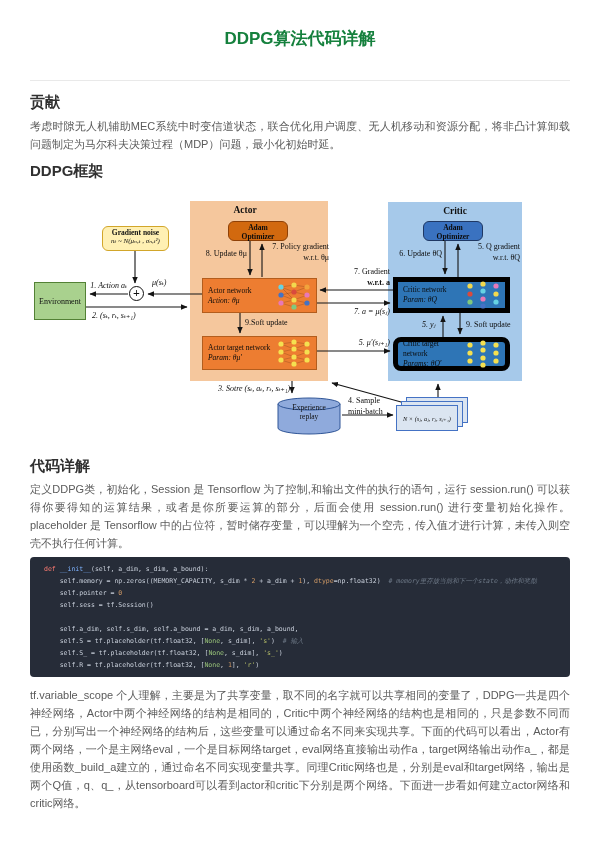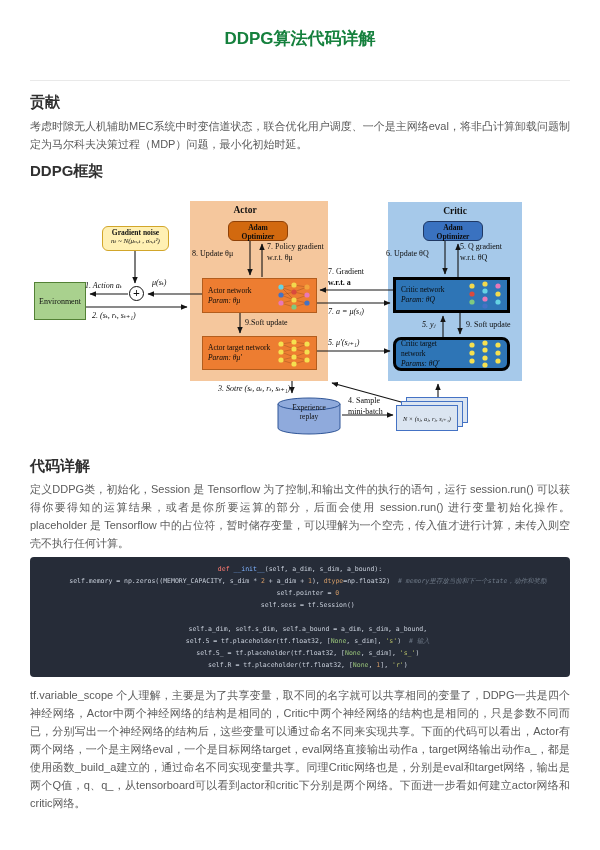--- a/index.html
+++ b/index.html
@@ -27,65 +27,65 @@
   #actor-title{left:160px;top:19px;width:110px;}
   #critic-title{left:358px;top:20px;width:134px;}
   .dg{position:absolute;z-index:2;box-sizing:border-box;}
   .adam{border-radius:6px;text-align:center;font-weight:700;font-size:7.5px;
         line-height:9px;padding-top:1px;color:#0c0c0c;}
   #adam-actor{left:198px;top:35px;width:60px;height:20px;background:var(--adam_actor);border:1px solid #8f4107;}
   #adam-critic{left:393px;top:35px;width:60px;height:20px;background:var(--adam_critic);border:1px solid #1f3864;}
   .netbox{display:flex;align-items:center;gap:3px;padding:2px 3px 2px 5px;}
   .netbox .nb-t{flex:1;font-size:7.5px;line-height:10px;color:#0a0a0a;}
   #actor-net,#actor-target{background:var(--actor_box);border:1px solid #b35d1d;}
-  #critic-net,#critic-target{background:var(--critic_box);border:3px solid #000000;}
+  #critic-net,#critic-target{background:var(--critic_box);border:5px solid #000000;}
   #actor-net{left:172px;top:92px;width:115px;height:35px;}
   #actor-target{left:172px;top:150px;width:115px;height:34px;}
   #critic-net{left:363px;top:91px;width:117px;height:36px;}
   #critic-target{left:363px;top:151px;width:117px;height:34px;border-radius:8px;}
   #env-box{left:4px;top:96px;width:52px;height:38px;background:var(--env_box);
            border:1px solid #538135;display:flex;align-items:center;justify-content:center;
            font-size:8px;}
   #noise-box{left:72px;top:40px;width:67px;height:25px;background:var(--noise_box);
              border:1px solid #d2a62a;border-radius:6px;text-align:center;padding-top:1px;}
   #noise-box .l1{font-weight:700;font-size:7.5px;line-height:9px;display:block;}
   #noise-box .l2{font-style:italic;font-size:7px;line-height:8px;display:block;}
   #plus-node{left:99px;top:100px;width:15px;height:15px;border:1.3px solid #111;
              border-radius:50%;background:#fff;text-align:center;font-size:12px;
              line-height:13px;font-weight:700;}
   .lb{position:absolute;z-index:3;font-size:8px;line-height:10px;color:#0d0d0d;
       white-space:nowrap;}
-  .lb.ctr{text-align:left;}
+  .lb.ctr{text-align:right;}
   .it{font-style:italic;}
   #replay-text{left:244px;top:217px;width:70px;text-align:center;font-size:7.5px;line-height:9px;z-index:3;position:absolute;}
   .card{position:absolute;background:var(--card_box);border:1px solid #4472c4;width:60px;height:24px;}
   #card-front{display:flex;align-items:center;justify-content:center;font-size:6.3px;font-style:italic;}
   svg.overlay{position:absolute;left:0;top:0;z-index:1;}
   svg.cyl{position:absolute;z-index:2;}
 
   
   .codeblock{margin:5px 0 0;background:#262c38;border-radius:4px;
              padding:6px 14px;font-family:"DejaVu Sans Mono","Liberation Mono",monospace;
-             font-size:6.5px;line-height:12px;color:#c8cfda;text-align:center;}
+             font-size:6.5px;line-height:12px;color:#c8cfda;}
   .cl{white-space:pre;}
   .tk-k{color:#ff7b72;} .tk-f{color:#7eb3ff;} .tk-p{color:#c8cfda;}
   .tk-n{color:#d19a66;} .tk-a{color:#d19a66;} .tk-s{color:#b5bd68;}
   .tk-nn{color:#98c379;} .tk-c{color:#6f7a88;font-style:italic;}
   .outro{margin:9px 0 0;}
 </style>
 </head>
 <body>
 
 <div class="page">
 
   <h1>DDPG算法代码详解</h1>
   <hr>
 
   <h2 id="h-contrib">贡献</h2>
-  <p class="body-p mt6">考虑时隙无人机辅助MEC系统中时变信道状态，联合优化用户调度、一个是主网络eval，将非凸计算卸载问题制定为马尔科夫决策过程（MDP）问题，最小化初始时延。</p>
+  <p class="body-p mt6">考虑时隙无人机辅助MEC系统中时变信道状态，联合优化用户调度、无人机移动和资源分配，将非凸计算卸载问题制定为马尔科夫决策过程（MDP）问题，最小化初始时延。</p>
 
   <h2 id="h-framework">DDPG框架</h2>
 
   <div class="diagram">
     <div class="panel" id="actor-panel"></div>
     <div class="panel" id="critic-panel"></div>
 
     <svg class="overlay" width="540" height="268">
       <defs>
         <marker id="ah" markerWidth="8" markerHeight="8" refX="5.5" refY="2.5" orient="auto">
@@ -122,21 +122,21 @@
       <span>Optimizer</span>
     </div>
     <div class="dg adam" id="adam-critic">
       <span>Adam</span><br>
       <span>Optimizer</span>
     </div>
 
     <div class="dg netbox" id="actor-net">
       <div class="nb-t">
         <span>Actor network</span><br>
-        <span class="it">Param: θμ</span>
+        <span class="it">Action: θμ</span>
       </div>
       <svg width="38" height="28" viewBox="0 0 38 28">
         <g stroke="#00000038" stroke-width="0.7">
           <path d="M6,5 L19,3 M6,5 L19,10 M6,5 L19,18 M6,13 L19,10 M6,13 L19,18 M6,21 L19,18 M6,21 L19,25 M19,3 L32,5 M19,10 L32,5 M19,10 L32,13 M19,18 L32,13 M19,18 L32,21 M19,25 L32,21"></path>
         </g>
         <circle cx="6" cy="5" r="2.6" fill="#66d3e3"></circle>
           <circle cx="6" cy="13" r="2.6" fill="#4472c4"></circle>
           <circle cx="6" cy="21" r="2.6" fill="#e878b8"></circle>
         <circle cx="19" cy="3" r="2.6" fill="#f2d94e"></circle>
           <circle cx="19" cy="10" r="2.6" fill="#d94a3d"></circle>

